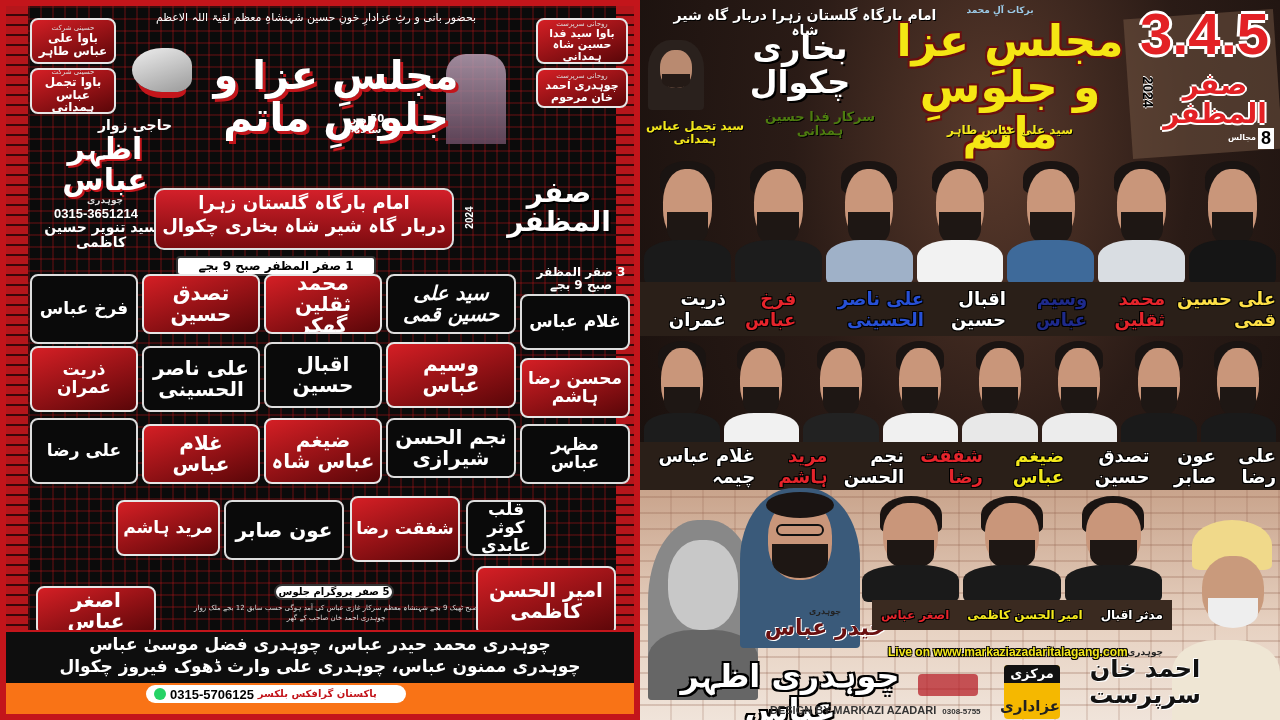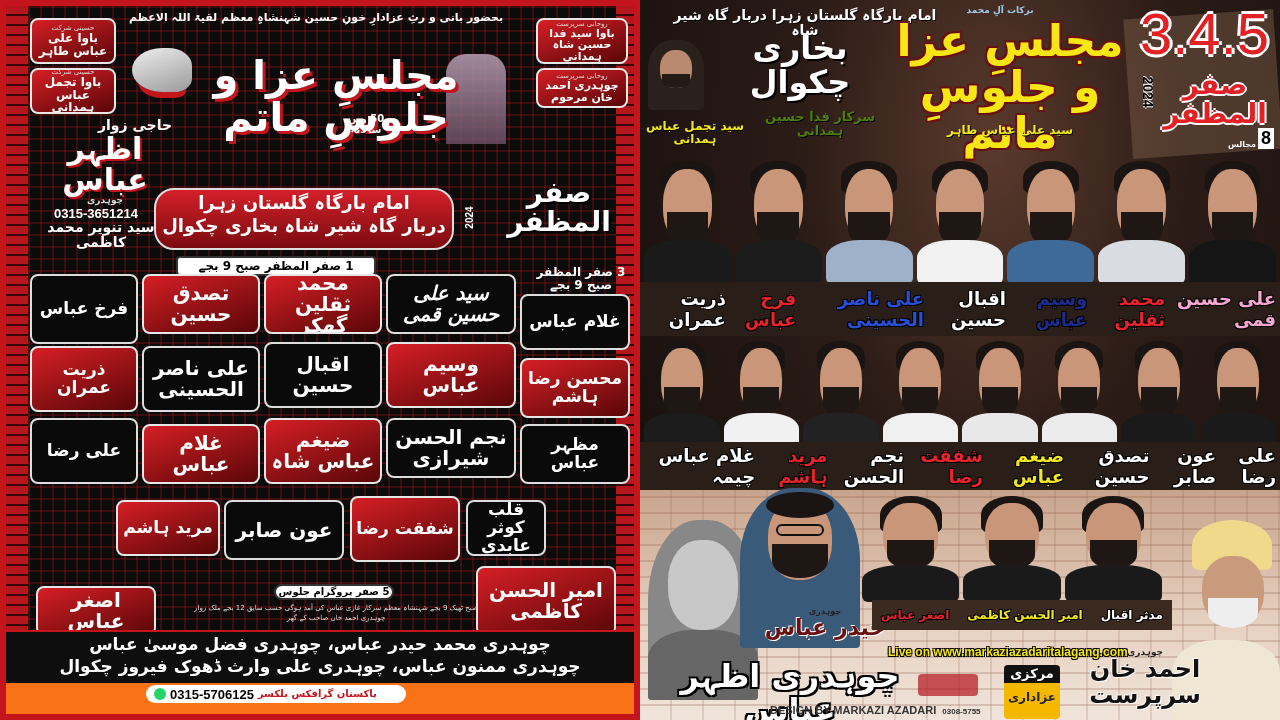--- a/index.html
+++ b/index.html
@@ -14,63 +14,63 @@
 .lborder-l{position:absolute;left:0;top:0;width:22px;height:100%;background:
  repeating-linear-gradient(0deg,#b5161b 0 8px,#3a0709 8px 10px)}
 .lborder-r{position:absolute;right:0;top:0;width:18px;height:100%;background:
  repeating-linear-gradient(0deg,#b5161b 0 8px,#3a0709 8px 10px)}
 .ur{direction:rtl;font-family:"DejaVu Sans",sans-serif;font-weight:bold;text-align:center;line-height:1.05}
 .box{position:absolute;border-radius:8px;overflow:hidden;display:flex;flex-direction:column;align-items:center;justify-content:center;padding:2px 4px}
 .box-red{background:linear-gradient(160deg,#d51f25,#5a0608);border:2px solid #e6e6e6}
 .box-blk{background:#0a0a0a;border:2px solid #ddd}
 .box .sm{font-size:7px;color:#ddd;font-weight:normal}
 .box .big{font-size:20px;color:#fff}
-.banner-red{position:absolute;background:linear-gradient(180deg,#d3202a,#7b0b0f);border:2px solid #ddd;border-radius:20px}
+.banner-red{position:absolute;background:linear-gradient(180deg,#d3202a,#7b0b0f);border:2px solid #ddd;border-radius:10px}
 .title-main{position:absolute;left:165px;top:48px;width:330px;height:72px;color:#fff;font-size:40px;
  text-shadow:0 0 0 #000,3px 3px 0 #c3151b}
 .phone{position:absolute;color:#fff;font-family:"Liberation Sans",sans-serif;font-weight:bold}
 .date-big{position:absolute;color:#fff;font-family:"Liberation Sans",sans-serif;font-weight:900;font-size:44px;letter-spacing:-1px;
  text-shadow:2px 2px 0 #000,-1px -1px 0 #000}
 .pill{position:absolute;background:#fff;color:#000;border-radius:4px;border:2px solid #333;font-weight:bold;text-align:center}
 .footer-l{position:absolute;left:0;bottom:22px;width:100%;height:62px;background:#0e0e0e;border-top:2px solid #c3151b}
 .footer-strip{position:absolute;left:0;bottom:0;width:100%;height:31px;background:#f97316}
 
 .right{position:absolute;left:640px;top:0;width:640px;height:720px;background:#1d1513;overflow:hidden}
 .rbg{position:absolute;inset:0;background:radial-gradient(ellipse at 55% 20%,#5a3a2c 0%,#2a1b16 40%,#120c0a 100%)}
 .rtitle{position:absolute;color:#f5e614;font-size:44px;text-shadow:2px 2px 0 #6a1010,-2px -2px 0 #6a1010,2px -2px 0 #6a1010,-2px 2px 0 #6a1010}
-.rdate{position:absolute;color:#e32125;font-family:"Liberation Sans",sans-serif;font-weight:400;font-size:58px;
+.rdate{position:absolute;color:#e32125;font-family:"Liberation Sans",sans-serif;font-weight:700;font-size:58px;
  text-shadow:3px 0 0 #fff,-3px 0 0 #fff,0 3px 0 #fff,0 -3px 0 #fff}
 .faces{position:absolute;display:flex;gap:4px}
 .face{flex:1;border-radius:40% 40% 6px 6px;position:relative;overflow:hidden}
 .face .head{position:absolute;left:22%;top:10%;width:56%;height:58%;border-radius:45%;background:#c9967a}
 .face .hair{position:absolute;left:18%;top:4%;width:64%;height:26%;border-radius:50% 50% 20% 20%;background:#1a1412}
 .face .beard{position:absolute;left:26%;top:44%;width:48%;height:26%;border-radius:0 0 50% 50%;background:#1e1714}
 .face .body{position:absolute;left:0;bottom:0;width:100%;height:34%;border-radius:40% 40% 0 0}
 .namebar{position:absolute;left:0;width:640px;height:54px;background:#2a1f18;display:flex;flex-direction:row-reverse;justify-content:space-around;align-items:center;padding:0 4px}
 .nm{font-size:18px;text-shadow:1px 1px 0 #000,-1px -1px 0 #000,1px -1px 0 #000,-1px 1px 0 #000;direction:rtl;font-weight:bold}
 .bottom-r{position:absolute;left:0;top:490px;width:640px;height:230px;background:linear-gradient(180deg,#c9a48c,#e7d2c2 60%,#f0e4da)}
 .bottom-r::before{content:"";position:absolute;inset:0;background:repeating-linear-gradient(0deg,transparent 0 14px,rgba(140,90,70,.25) 14px 16px),
  repeating-linear-gradient(90deg,transparent 0 30px,rgba(140,90,70,.18) 30px 32px)}
 .live{position:absolute;left:248px;top:645px;font-family:"Liberation Sans",sans-serif;font-weight:bold;font-size:12px;color:#f3e81c;
  text-shadow:1px 1px 0 #000,-1px -1px 0 #000,1px -1px 0 #000,-1px 1px 0 #000;white-space:nowrap}
 .design{position:absolute;left:768px;top:704px;font-family:"Liberation Sans",sans-serif;font-weight:bold;font-size:11px;color:#333;white-space:nowrap}
 .markazi{position:absolute;left:1004px;top:665px;width:56px;height:54px;background:#f5b800;border-radius:4px;text-align:center}
 .markazi .t1{background:#111;color:#fff;font-size:13px;border-radius:4px 4px 0 0;padding:2px 0}
-.markazi .t2{color:#222;font-size:12px;padding-top:8px}
+.markazi .t2{color:#222;font-size:15px;padding-top:16px}
 </style>
 </head>
 <body>
 
 <div class="wrap">
 
   <div class="left">
     <div class="lborder-l"></div>
     <div class="lborder-r"></div>
 
-    <div class="ur" style="position:absolute;left:100px;top:6px;width:420px;font-size:11px;color:#fff;font-weight:bold">بحضور بانی و رثِ عزادارِ خونِ حسین شہنشاہِ معظم لقیۃ اللہ الاعظم</div>
+    <div class="ur" style="position:absolute;left:100px;top:6px;width:420px;font-size:11px;color:#fff;font-weight:normal">بحضور بانی و رثِ عزادارِ خونِ حسین شہنشاہِ معظم لقیۃ اللہ الاعظم</div>
 
     <div class="box box-red" style="left:24px;top:12px;width:86px;height:46px">
       <div class="sm">حسینی شرکت</div>
       <div class="ur" style="font-size:12px;color:#fff">باوا علی عباس طاہر</div>
     </div>
     <div class="box box-red" style="left:24px;top:62px;width:86px;height:46px">
       <div class="sm">حسینی شرکت</div>
       <div class="ur" style="font-size:12px;color:#fff">باوا تجمل عباس ہمدانی</div>
     </div>
 
@@ -89,21 +89,21 @@
     <div class="ur title-main">مجلسِ عزا و جلوسِ ماتم</div>
     <div class="ur" style="position:absolute;left:330px;top:108px;width:60px;font-size:10px;color:#fff">50 ویں سالانہ</div>
 
     <div style="position:absolute;left:24px;top:112px;width:150px;height:70px">
       <div class="ur" style="font-size:14px;color:#fff;text-align:right;padding-right:8px">حاجی زوار</div>
       <div class="ur" style="font-size:30px;color:#fff;text-shadow:2px 2px 0 #c3151b">اظہر عباس</div>
       <div class="ur" style="font-size:9px;color:#ddd">چوہدری</div>
     </div>
 
     <div class="phone" style="left:48px;top:200px;font-size:13px">0315-3651214</div>
-    <div class="ur" style="position:absolute;left:30px;top:214px;width:130px;font-size:14px;color:#fff">سید تنویر محمد کاظمی</div>
+    <div class="ur" style="position:absolute;left:30px;top:214px;width:130px;font-size:14px;color:#fff">سید تنویر حسین کاظمی</div>
 
     <div class="ur" style="position:absolute;left:478px;top:172px;width:150px;font-size:28px;color:#fff;text-shadow:2px 2px 0 #000">صفر المظفر</div>
     <div style="position:absolute;left:452px;top:206px;font-size:10px;color:#fff;transform:rotate(-90deg);font-weight:bold;font-family:'Liberation Sans',sans-serif">2024</div>
 
     <div class="banner-red" style="left:148px;top:182px;width:300px;height:62px">
       <div class="ur" style="font-size:18px;color:#fff;margin-top:4px">امام بارگاہ گلستان زہرا</div>
       <div class="ur" style="font-size:18px;color:#fff;margin-top:4px">دربار گاہ شیر شاہ بخاری چکوال</div>
     </div>
 
     <div class="pill ur" style="left:170px;top:250px;width:200px;height:20px;font-size:12px;line-height:16px">1 صفر المظفر صبح 9 بجے</div>
@@ -208,21 +208,21 @@
     <div class="ur" style="position:absolute;left:110px;top:110px;width:140px;font-size:13px;color:#4d7c0f;text-shadow:1px 1px 0 #000">سرکار فدا حسین ہمدانی</div>
 
     <div class="ur" style="position:absolute;left:320px;top:6px;width:80px;font-size:9px;color:#9ccbe8">برکات آلِ محمد</div>
     <div class="ur rtitle" style="left:240px;top:18px;width:260px">مجلسِ عزا و جلوسِ ماتم</div>
     <div class="ur" style="position:absolute;left:300px;top:124px;width:140px;font-size:12px;color:#f3e81c;text-shadow:1px 1px 0 #000">سید علی عباس طاہر</div>
 
     <div style="position:absolute;left:488px;top:14px;width:150px;height:140px;background:rgba(120,90,70,.5);transform:rotate(-4deg)"></div>
     <div class="rdate" style="left:500px;top:0px">3.4.5</div>
     <div class="ur" style="position:absolute;left:520px;top:70px;width:110px;font-size:28px;color:#e32125;text-shadow:2px 0 0 #fff,-2px 0 0 #fff,0 2px 0 #fff,0 -2px 0 #fff">صفر المظفر</div>
     <div style="position:absolute;left:492px;top:84px;font-size:14px;color:#000;transform:rotate(90deg);font-weight:bold;font-family:'Liberation Sans',sans-serif;text-shadow:1px 0 0 #fff,-1px 0 0 #fff">2024</div>
-    <div style="position:absolute;left:588px;top:128px;display:flex;align-items:flex-end;gap:2px">
+    <div style="position:absolute;left:588px;top:128px;display:flex;align-items:center;gap:2px">
       <span class="ur" style="font-size:8px;color:#fff">مجالس</span>
       <span style="font-size:18px;font-weight:900;color:#000;background:#fff;padding:0 3px;font-family:'Liberation Sans',sans-serif">8</span>
     </div>
 
     <div class="faces" style="left:4px;top:156px;width:632px;height:128px" id="faces1">
         <div class="face">
           <div class="hair"></div>
           <div class="head"></div>
           <div class="beard"></div>
           <div class="body" style="background:#1a1a1a"></div>
@@ -258,21 +258,21 @@
           <div class="body" style="background:#d9dde2"></div>
         </div>
         <div class="face">
           <div class="hair"></div>
           <div class="head"></div>
           <div class="beard"></div>
           <div class="body" style="background:#151515"></div>
         </div>
       </div>
     <div class="namebar" style="top:282px" id="names1">
-        <span class="nm" style="color: #f9a8d4;">علی حسین قمی</span>
+        <span class="nm" style="color: #fde047;">علی حسین قمی</span>
         <span class="nm" style="color: rgb(229, 36, 43);">محمد ثقلین</span>
         <span class="nm" style="color: rgb(30, 42, 140);">وسیم عباس</span>
         <span class="nm" style="color: rgb(255, 255, 255);">اقبال حسین</span>
         <span class="nm" style="color: rgb(39, 80, 214);">علی ناصر الحسینی</span>
         <span class="nm" style="color: rgb(229, 36, 43);">فرخ عباس</span>
         <span class="nm" style="color: rgb(255, 255, 255);">ذریت عمران</span>
       </div>
 
     <div class="faces" style="left:4px;top:336px;width:632px;height:116px" id="faces2">
         <div class="face">

